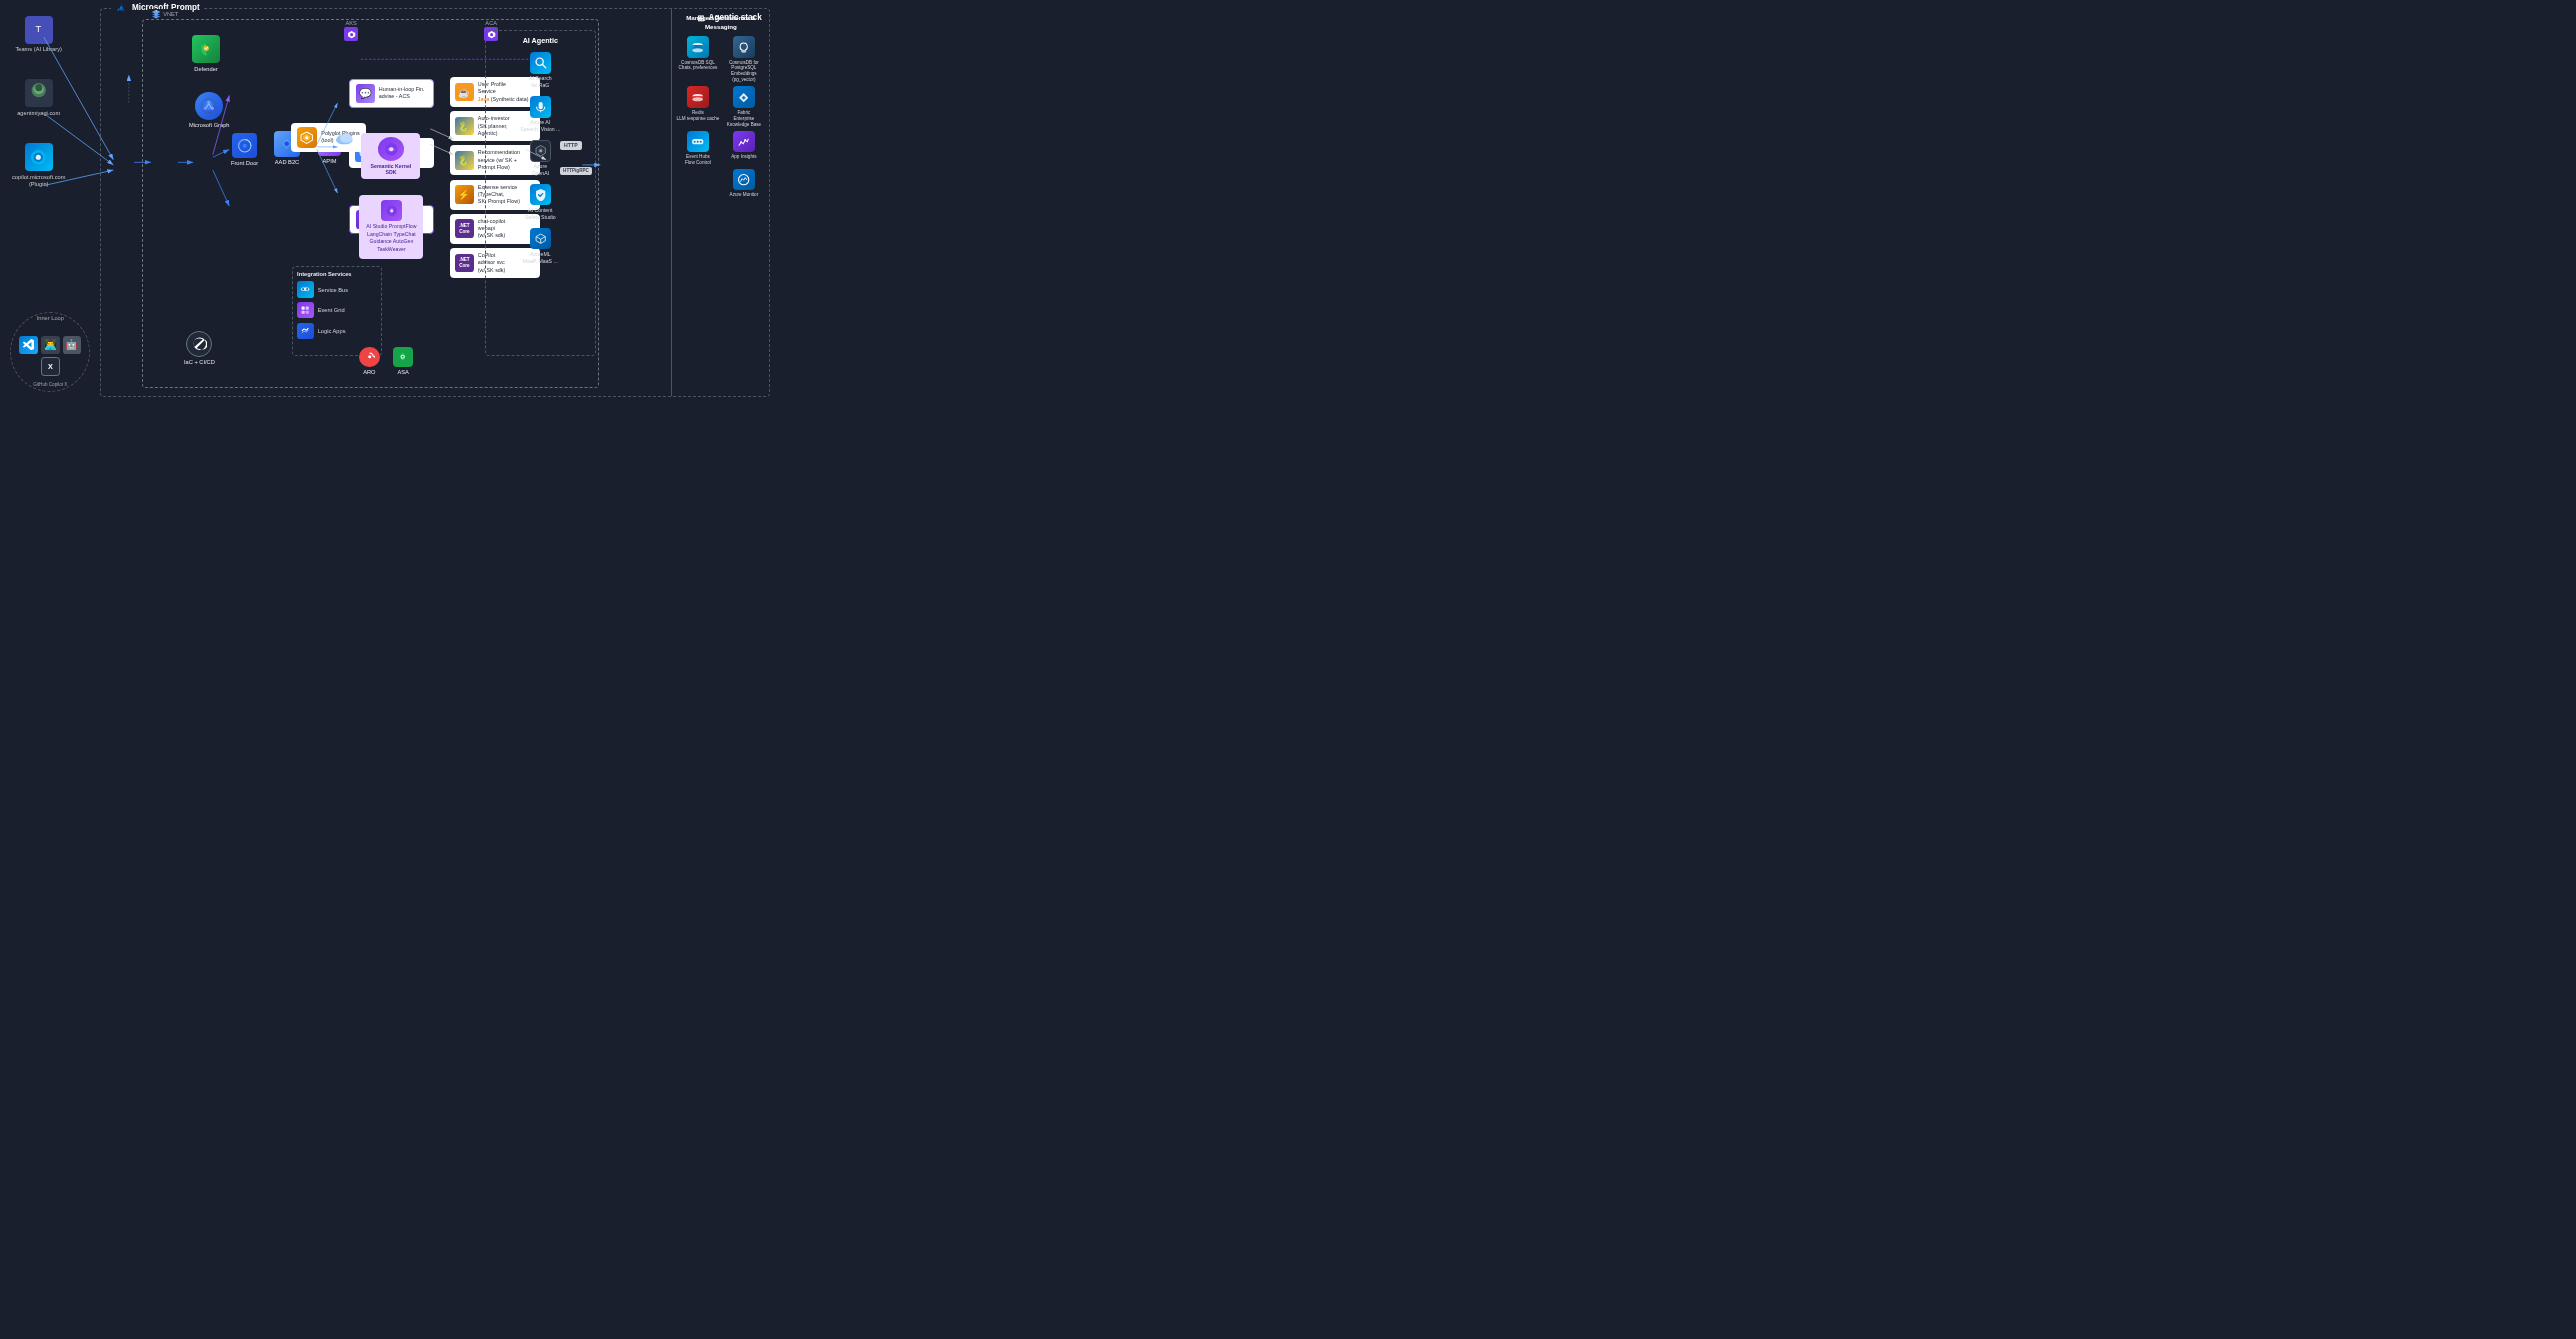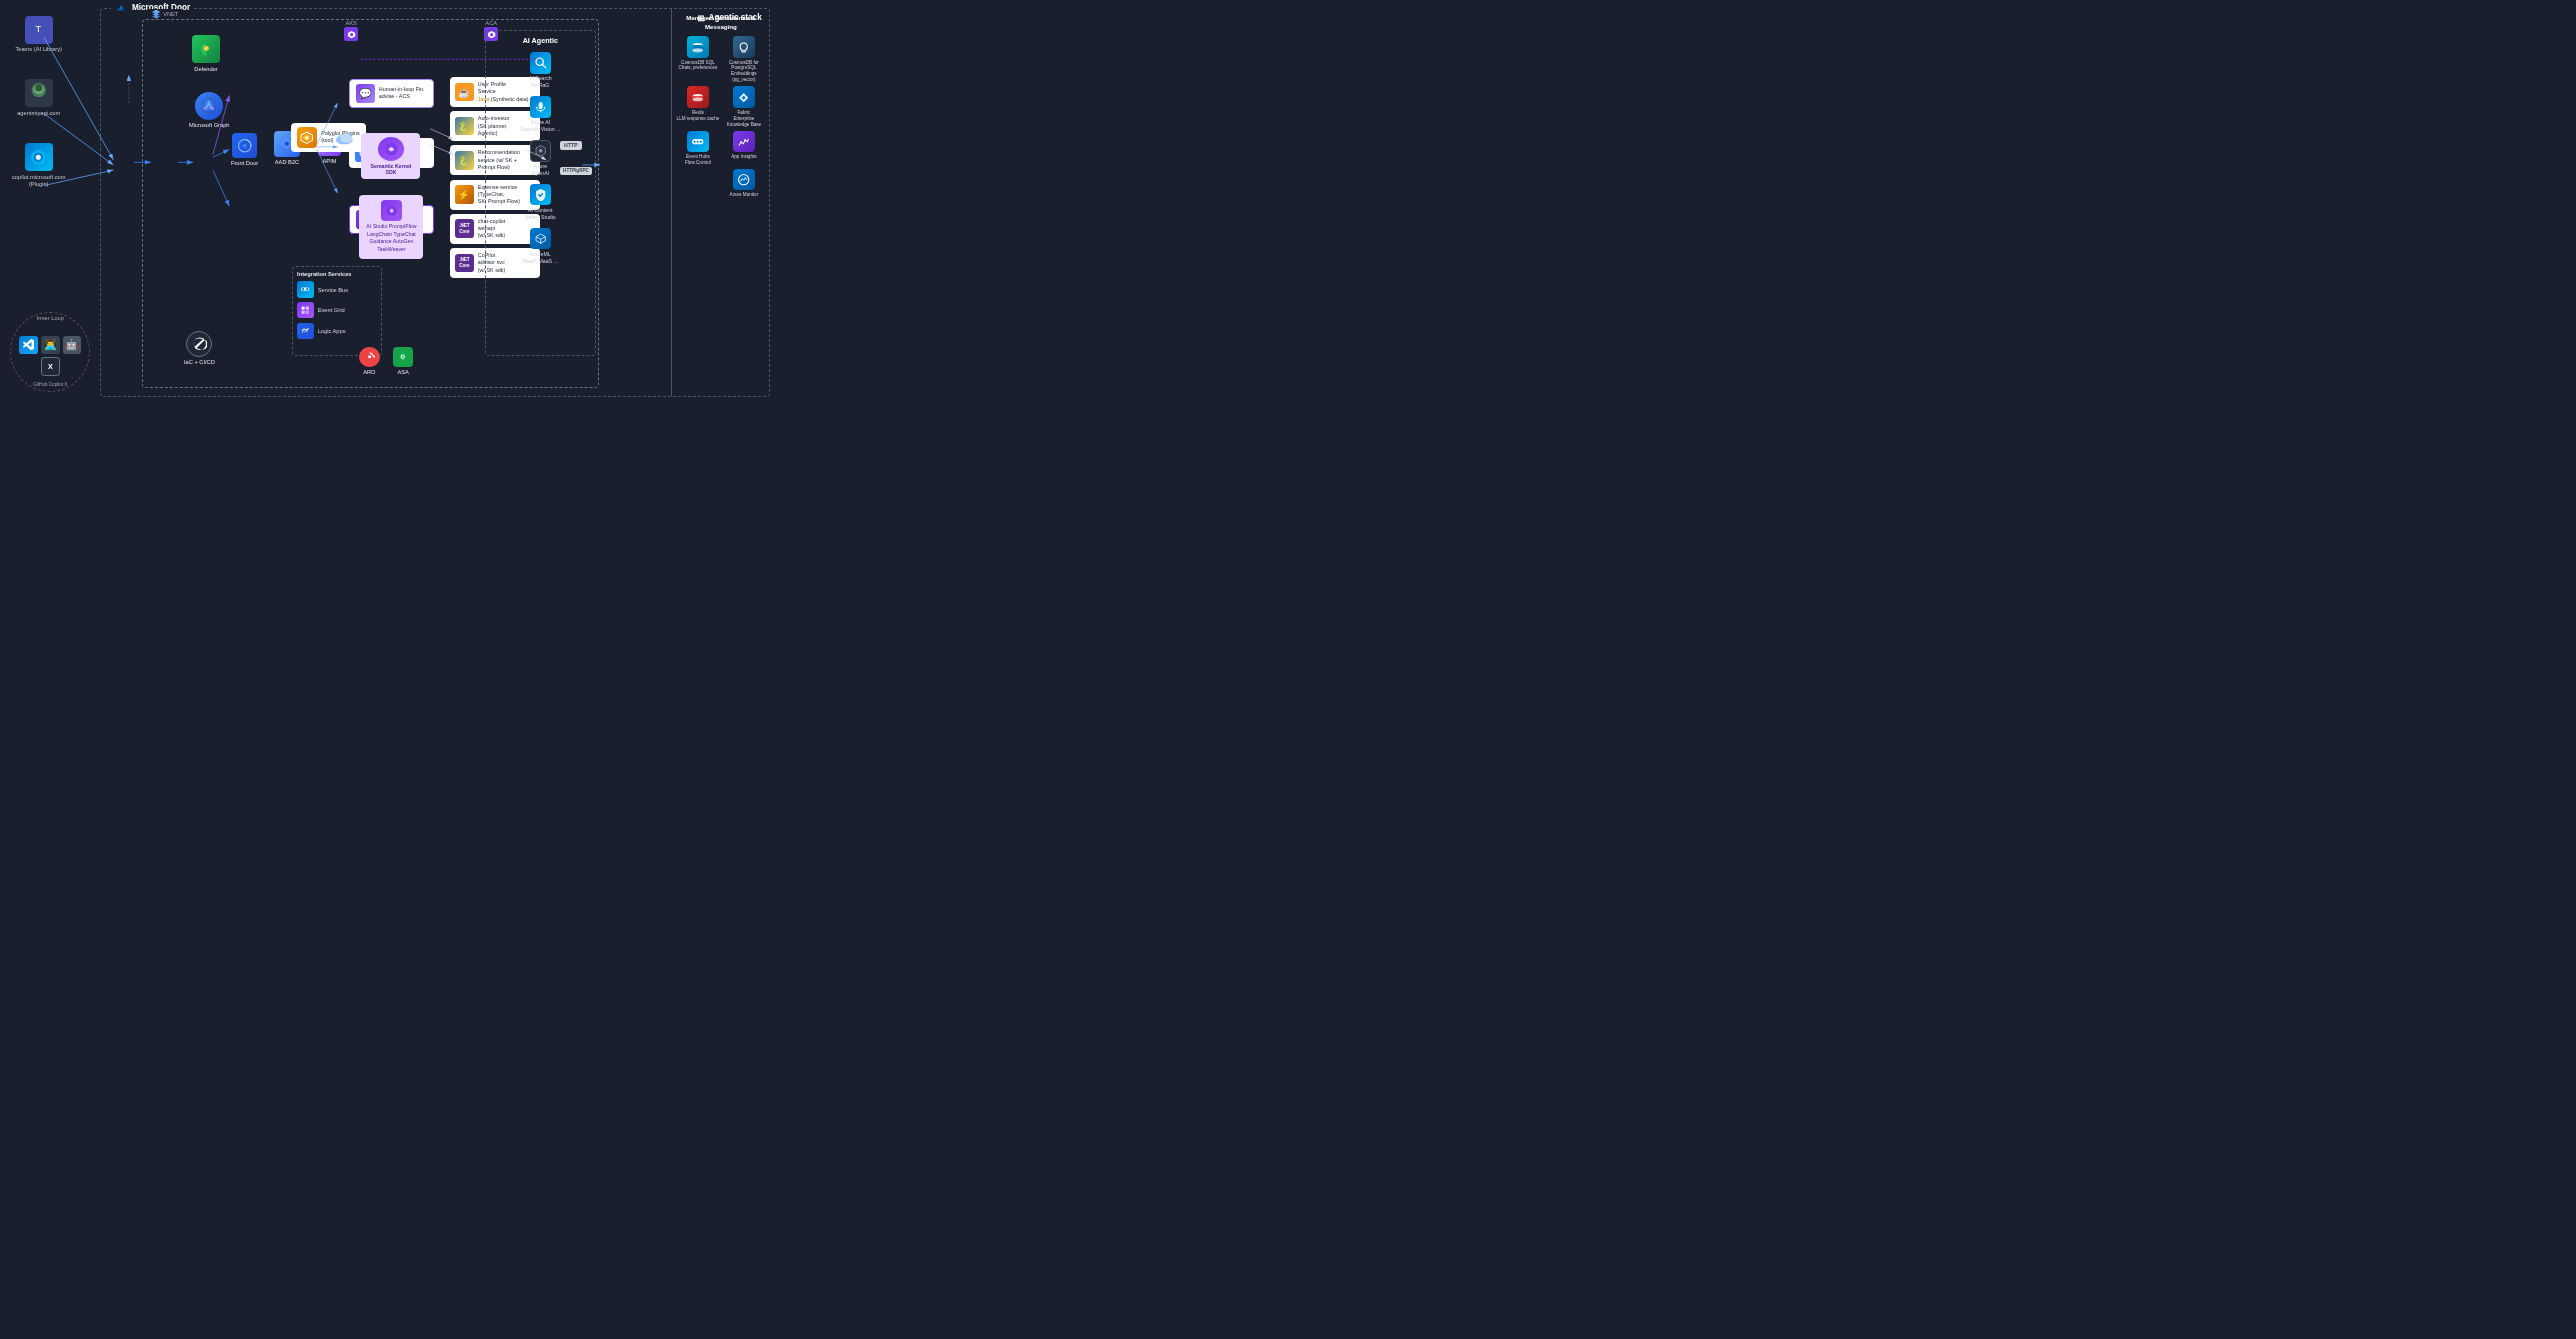--- a/index.html
+++ b/index.html
@@ -543,21 +543,21 @@
     </div>
   </div>
 
   <div class="azure-main">
 
     <div class="azure-header">
       <svg class="azure-logo-icon" viewBox="0 0 24 24" fill="none" xmlns="http://www.w3.org/2000/svg">
         <path d="M13.05 4.24L6.56 17.1l-2.57.01L9.6 8.38l-2.35 4.26H9.6l-1.35 2.44h7.34L11.36 4.24h1.69z" fill="#0078d4"></path>
         <path d="M14.5 7.08l3.94 10.03H5.82l5.54-1.03 3.14-9z" fill="#0050a0"></path>
       </svg>
-      <span class="azure-title">Microsoft Door</span>
+      <span class="azure-title">Microsoft Prompt</span>
     </div>
 
     <div class="copilot-stack-header">
       <span>⊞</span>
       <span>Agentic stack</span>
     </div>
 
     <div class="vnet-box">
 
       <div style="position:absolute;top:-11.3px;left:5.2px;background:#1a1f2e;padding:0 2.6px;display:flex;align-items:center;gap:2.1px">

